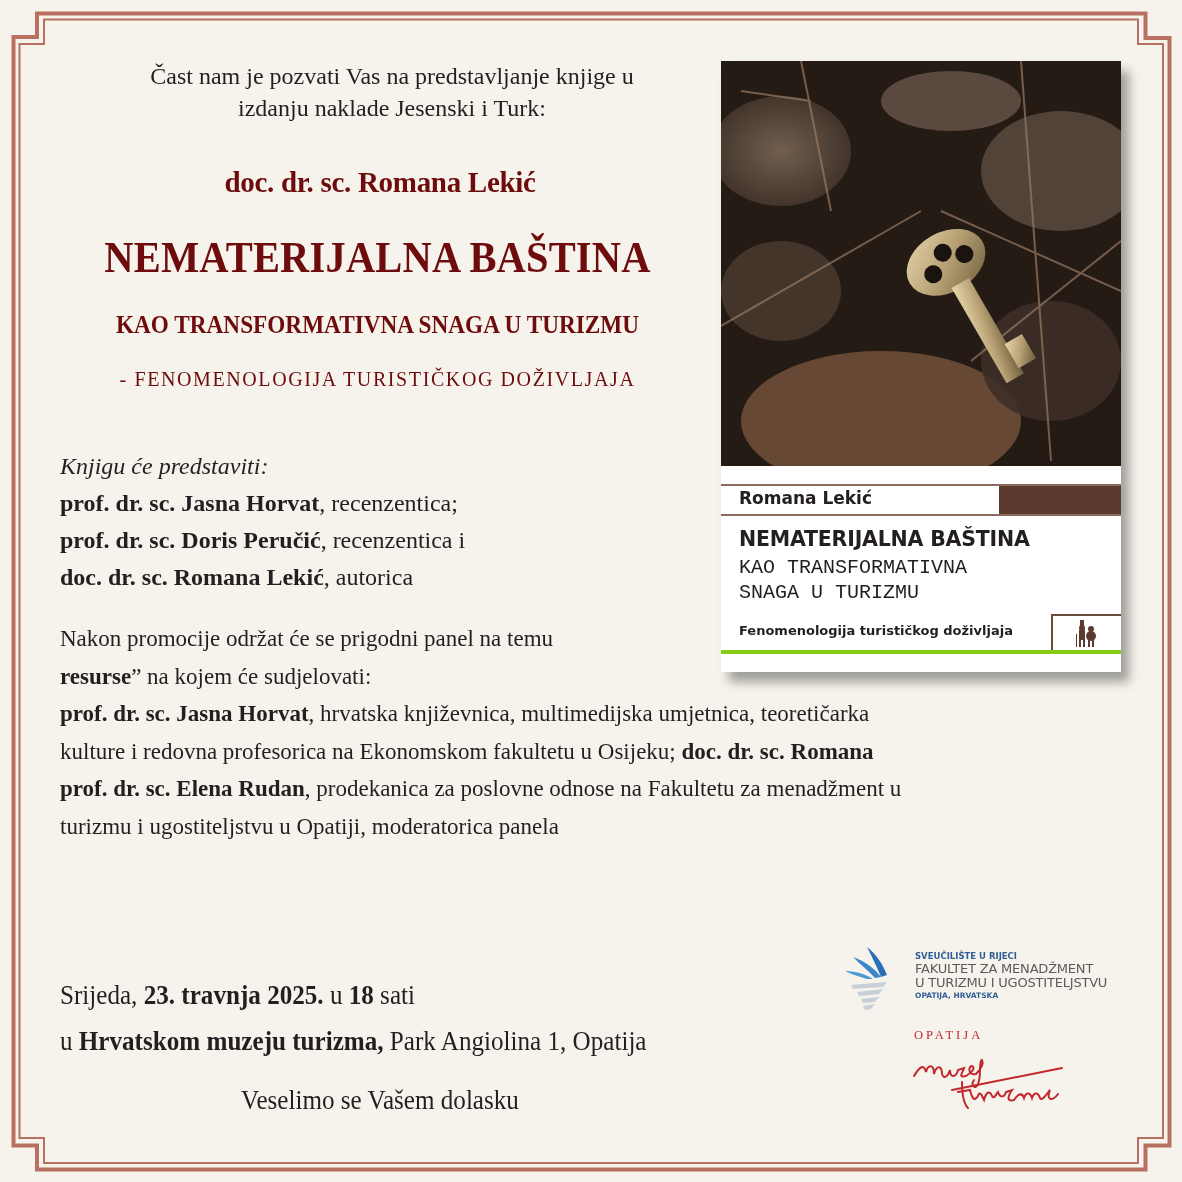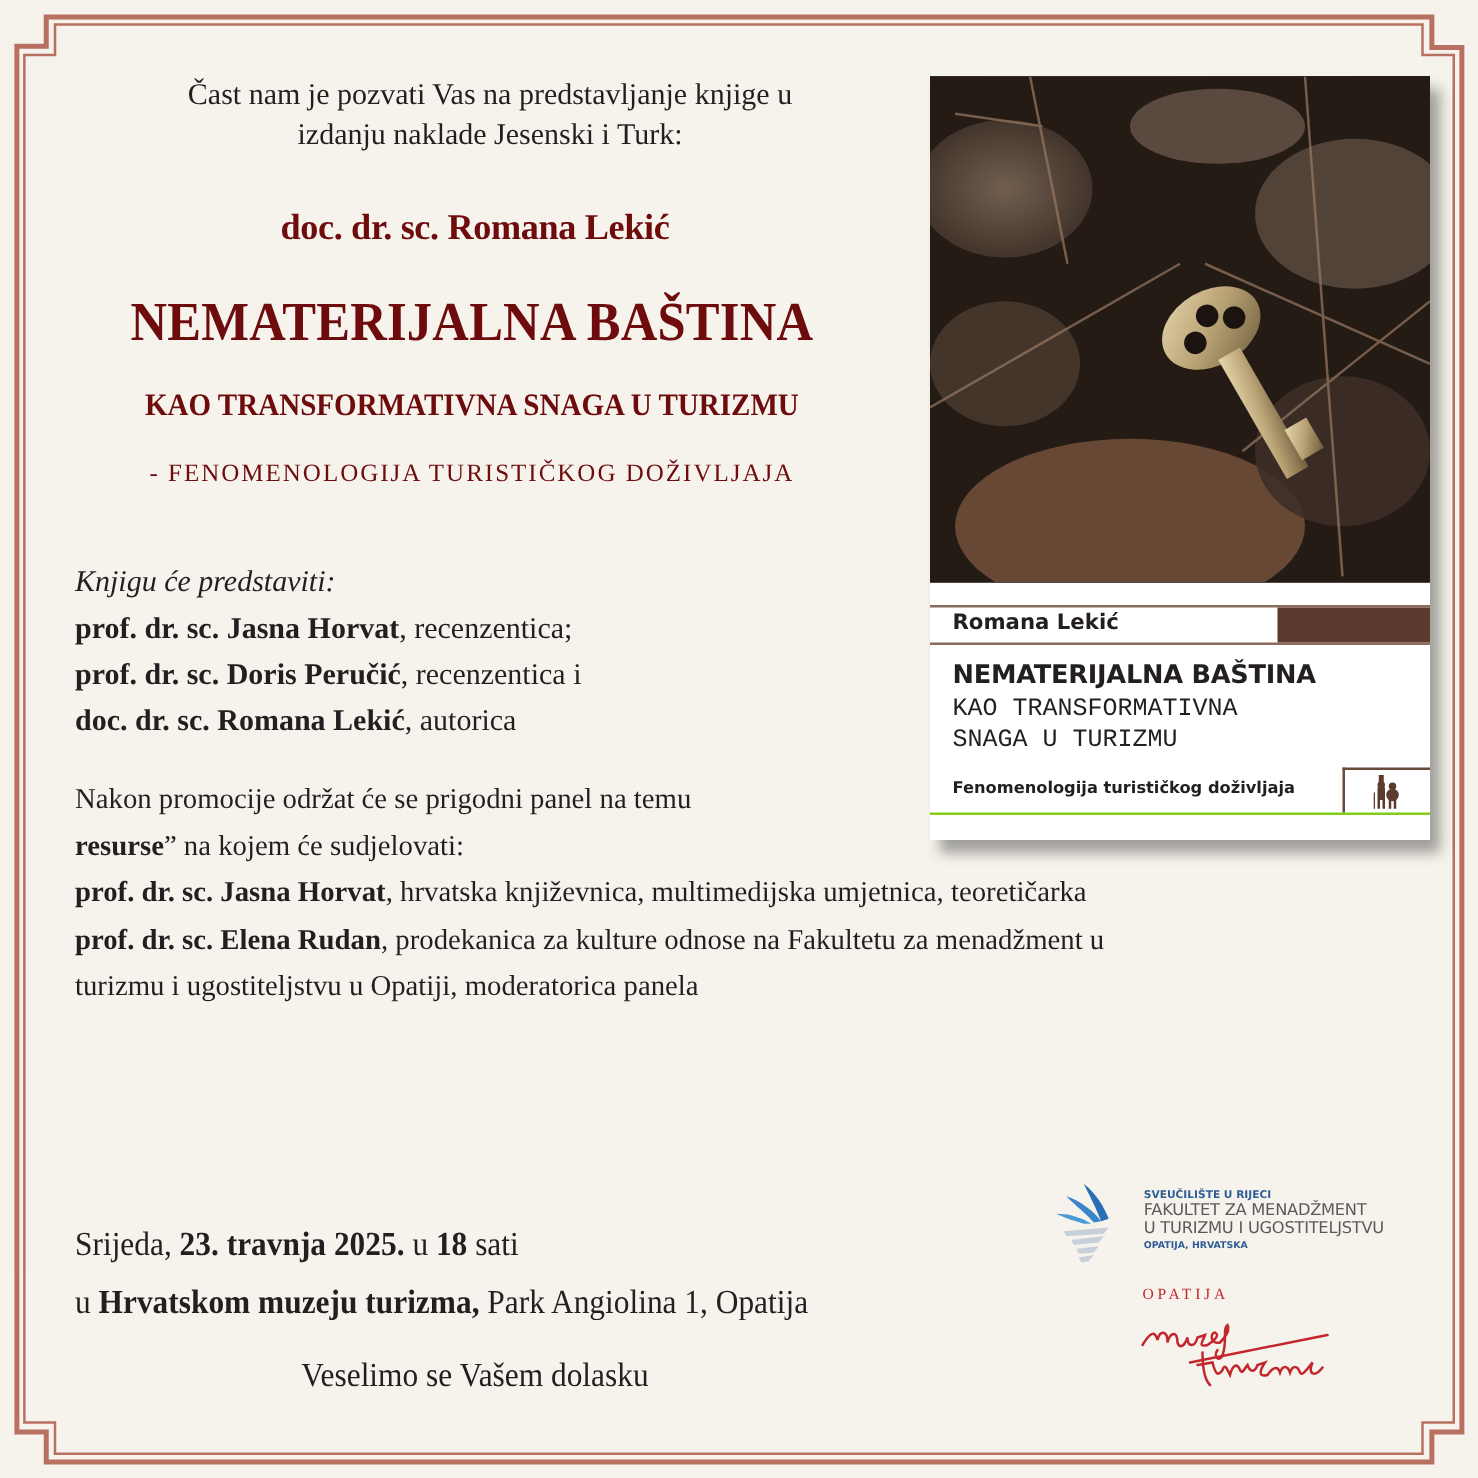--- a/index.html
+++ b/index.html
@@ -18,29 +18,29 @@
   .sub-sub { left: 55px; width: 645px; top: 368px; font-size: 20px; color: #6e0b0d; text-align: center; letter-spacing: 1.6px; }
   .presenters { left: 60px; top: 448px; width: 620px; font-size: 24px; line-height: 37px; }
   .presenters .lead { font-style: italic; }
   .panel { left: 60px; top: 620px; width: 1060px; font-size: 23px; line-height: 37.5px; }
   .event { left: 60px; top: 972px; font-size: 27px; line-height: 46px; transform: scaleX(0.93); transform-origin: left; }
   .greet { left: 60px; width: 640px; top: 1085px; font-size: 27px; text-align: center; transform: scaleX(0.93); }
   b { font-weight: bold; }
 
   
   .book { left: 721px; top: 61px; width: 400px; height: 611px; background: #fff;
-    box-shadow: 8px 10px 10px rgba(0,0,0,0.35); margin-left: 23px; }
+    box-shadow: 8px 10px 10px rgba(0,0,0,0.35); }
   .photo { position: absolute; left: 0; top: 0; width: 400px; height: 405px; overflow: hidden;
     background: radial-gradient(circle at 30% 30%, #6b5a4c 0%, #3a2e26 35%, #1a1410 70%), #2b211b; }
   .cover-author-row { position: absolute; left: 0; top: 423px; width: 400px; height: 28px; border-top: 2px solid #8a6b5d; border-bottom: 2px solid #8a6b5d; }
   .cover-author { position: absolute; left: 18px; top: 2px; font-family: "DejaVu Sans", sans-serif; font-weight: bold; font-size: 17px; color: #231f20; }
   .cover-bar { position: absolute; left: 278px; top: 0; width: 122px; height: 28px; background: #5c3a2e; }
   .cover-title { position: absolute; left: 18px; top: 466px; font-family: "DejaVu Sans", sans-serif; font-weight: bold; font-size: 20.5px; color: #231f20; letter-spacing: -0.2px; }
   .cover-sub { position: absolute; left: 18px; top: 494px; font-family: Liberation Mono, monospace; font-size: 20px; line-height: 25px; color: #231f20; font-weight: 300; }
-  .cover-tag-row { position: absolute; left: 0; top: 553px; width: 400px; height: 36px; border-bottom: 2px solid #84cc16; }
+  .cover-tag-row { position: absolute; left: 0; top: 553px; width: 400px; height: 36px; border-bottom: 4px solid #84cc16; }
   .cover-tag { position: absolute; left: 18px; top: 9px; font-family: "DejaVu Sans", sans-serif; font-weight: bold; font-size: 13px; color: #231f20; }
   .publisher-box { position: absolute; left: 330px; top: 0; width: 70px; height: 36px; border-left: 2px solid #6b4a3e; border-top: 2px solid #6b4a3e; box-sizing: border-box; }
 
   
   .fmtu { left: 843px; top: 945px; width: 270px; height: 70px; }
   .fmtu-text { position: absolute; left: 72px; top: 6px; font-family: "DejaVu Sans", sans-serif; color: #555; }
   .fmtu-uni { font-size: 8.5px; font-weight: bold; color: #2f5d95; line-height: 11px; }
   .fmtu-name { font-size: 13px; line-height: 14px; color: #5a5a5a; letter-spacing: -0.2px; }
   .fmtu-loc { font-size: 7.5px; font-weight: bold; color: #2f5d95; line-height: 11px; }
   .hmt { left: 912px; top: 1028px; width: 200px; height: 90px; }
@@ -70,21 +70,22 @@
   <div class="lead">Knjigu će predstaviti:</div>
   <div><b>prof. dr. sc. Jasna Horvat</b><span>, recenzentica;</span></div>
   <div><b>prof. dr. sc. Doris Peručić</b><span>, recenzentica i</span></div>
   <div><b>doc. dr. sc. Romana Lekić</b><span>, autorica</span></div>
 </div>
 
 <div class="abs panel">
   <div>Nakon promocije održat će se prigodni panel na temu</div>
   <div><b>resurse</b><span>” na kojem će sudjelovati:</span></div>
   <div><b>prof. dr. sc. Jasna Horvat</b><span>, hrvatska književnica, multimedijska umjetnica, teoretičarka</span></div>
-  <div><b>prof. dr. sc. Elena Rudan</b><span>, prodekanica za kulture odnose na Fakultetu za menadžment u</span></div>
+  <div><span>kulture i redovna profesorica na Ekonomskom fakultetu u Osijeku; </span><b>doc. dr. sc. Romana</b></div>
+  <div><b>prof. dr. sc. Elena Rudan</b><span>, prodekanica za poslovne odnose na Fakultetu za menadžment u</span></div>
   <div><span>turizmu i ugostiteljstvu u Opatiji, moderatorica panela</span></div>
 </div>
 
 <div class="abs event">
   <div><span>Srijeda, </span><b>23. travnja 2025.</b><span> u </span><b>18</b><span> sati</span></div>
   <div><span>u </span><b>Hrvatskom muzeju turizma,</b><span> Park Angiolina 1, Opatija</span></div>
 </div>
 
 <div class="abs greet">Veselimo se Vašem dolasku</div>
 

